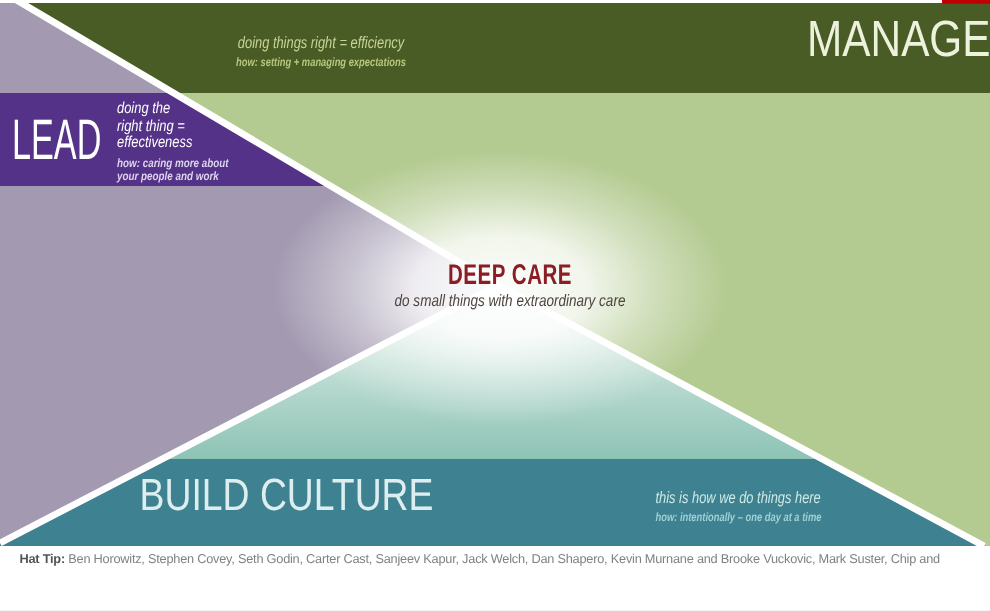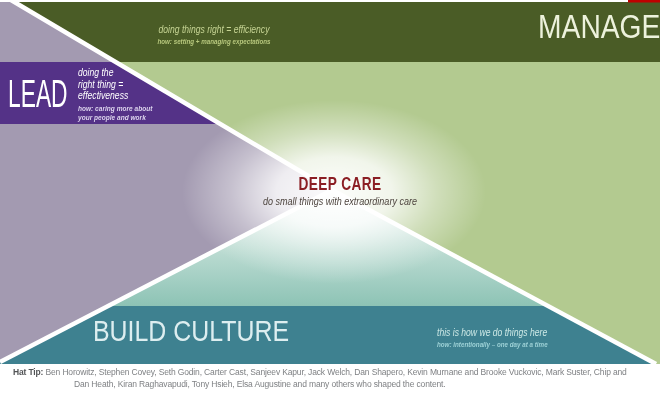--- a/index.html
+++ b/index.html
@@ -102,16 +102,15 @@
   <div class="abs center-sub">do small things with extraordinary care</div>
 
   <div class="abs culture-label">BUILD CULTURE</div>
   <div class="culture-ann">
     <div class="l1">this is how we do things here</div>
     <div class="l2">how: intentionally – one day at a time</div>
   </div>
 
   <div class="footer">
     <div class="f-line f1"><b>Hat Tip:</b><span> Ben Horowitz, Stephen Covey, Seth Godin, Carter Cast, Sanjeev Kapur, Jack Welch, Dan Shapero, Kevin Murnane and Brooke Vuckovic, Mark Suster, Chip and</span></div>
-    <div class="f-line f2"><span>Dan Heath, Kiran Raghavapudi, Tony Hsieh, Elsa Augustine and many others who shaped the content.</span></div>
   </div>
 
 </div>
 
 </body></html>

